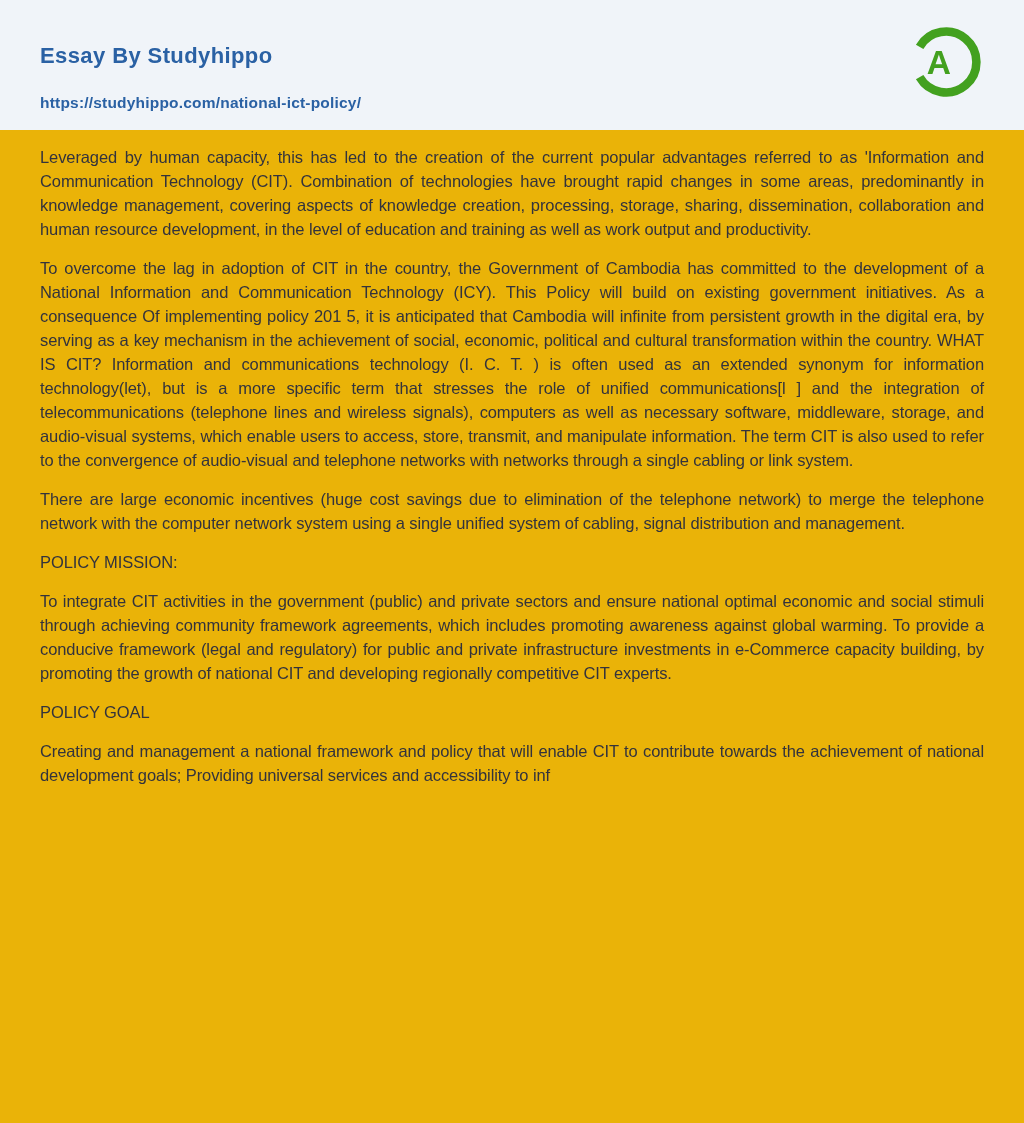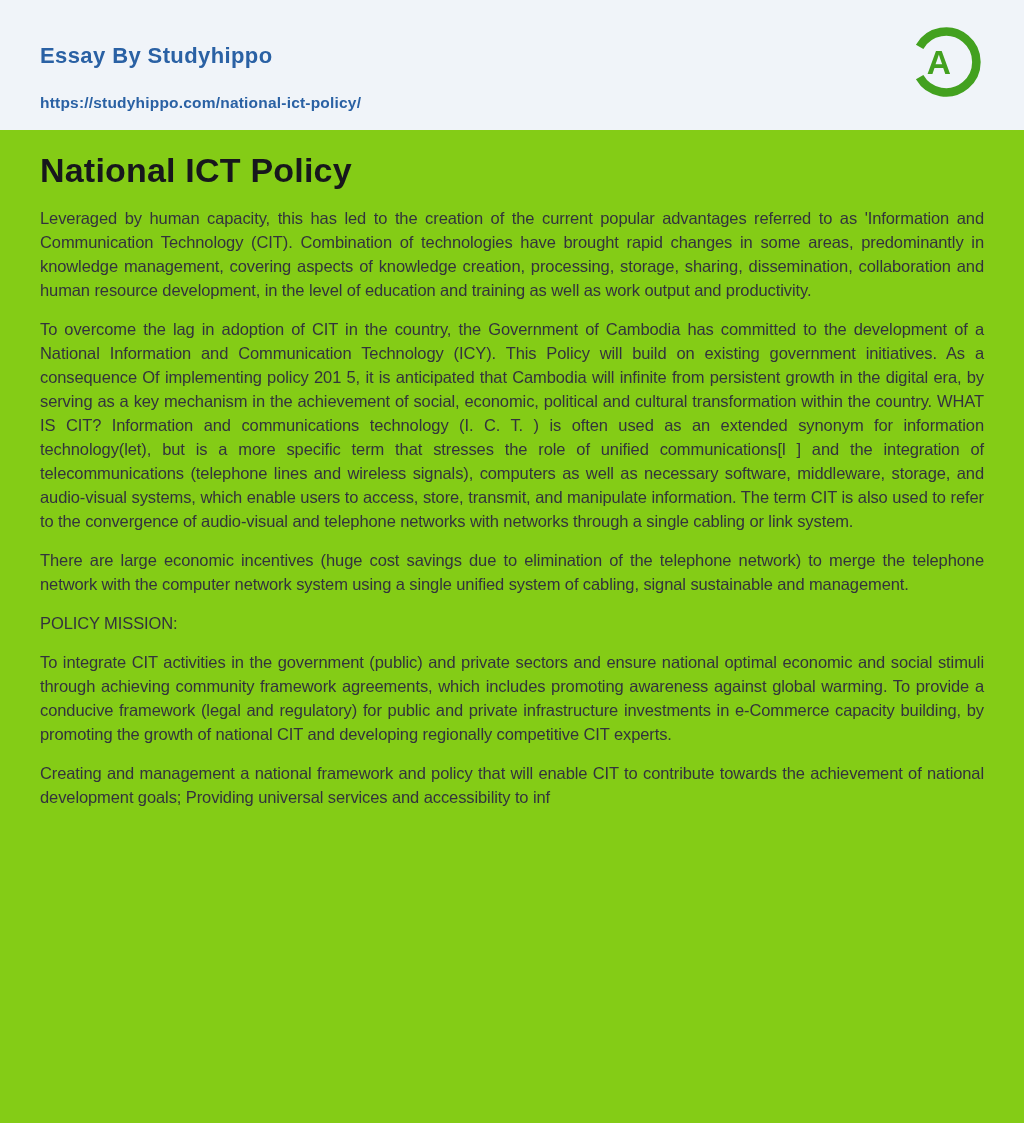--- a/index.html
+++ b/index.html
@@ -6,21 +6,21 @@
   html, body { background: #ffffff; }
   body {
     width: 1024px;
     min-height: 1123px;
     font-family: "Liberation Sans", sans-serif;
     position: relative;
   }
   .page {
     width: 1024px;
     min-height: 1123px;
-    background: #84cc16;
+    background: #eab308;
     overflow: hidden;
   }
   
   .header {
     position: relative;
     width: 100%;
     height: 130px;
     background: #f0f4f9;
   }
   .header-text {
@@ -89,23 +89,23 @@
     </div>
     <div class="logo">
       <svg viewBox="0 0 100 100" xmlns="http://www.w3.org/2000/svg" aria-hidden="true">
         <path d="M 16.2 30.5 A 39 39 0 1 1 16.2 69.5" fill="none" stroke="#43a11f" stroke-width="11" stroke-linecap="butt"></path>
         <text x="41" y="66" font-family="Liberation Sans, sans-serif" font-size="43" font-weight="600" fill="#43a11f" text-anchor="middle">A</text>
       </svg>
     </div>
   </header>
 
   <main class="content">
-    <h1 class="title">National ICT Policy</h1>
 
     <p class="para">Leveraged by human capacity, this has led to the creation of the current popular advantages referred to as 'Information and Communication Technology (CIT). Combination of technologies have brought rapid changes in some areas, predominantly in knowledge management, covering aspects of knowledge creation, processing, storage, sharing, dissemination, collaboration and human resource development, in the level of education and training as well as work output and productivity.</p>
     <p class="para">To overcome the lag in adoption of CIT in the country, the Government of Cambodia has committed to the development of a National Information and Communication Technology (ICY). This Policy will build on existing government initiatives. As a consequence Of implementing policy 201 5, it is anticipated that Cambodia will infinite from persistent growth in the digital era, by serving as a key mechanism in the achievement of social, economic, political and cultural transformation within the country. WHAT IS CIT? Information and communications technology (I. C. T. ) is often used as an extended synonym for information technology(let), but is a more specific term that stresses the role of unified communications[l ] and the integration of telecommunications (telephone lines and wireless signals), computers as well as necessary software, middleware, storage, and audio-visual systems, which enable users to access, store, transmit, and manipulate information. The term CIT is also used to refer to the convergence of audio-visual and telephone networks with networks through a single cabling or link system.</p>
-    <p class="para">There are large economic incentives (huge cost savings due to elimination of the telephone network) to merge the telephone network with the computer network system using a single unified system of cabling, signal sustainable and management.</p>
+    <p class="para">There are large economic incentives (huge cost savings due to elimination of the telephone network) to merge the telephone network with the computer network system using a single unified system of cabling, signal distribution and management.</p>
     <p class="para">POLICY MISSION:</p>
     <p class="para">To integrate CIT activities in the government (public) and private sectors and ensure national optimal economic and social stimuli through achieving community framework agreements, which includes promoting awareness against global warming. To provide a conducive framework (legal and regulatory) for public and private infrastructure investments in e-Commerce capacity building, by promoting the growth of national CIT and developing regionally competitive CIT experts.</p>
+    <p class="para">POLICY GOAL</p>
     <p class="para">Creating and management a national framework and policy that will enable CIT to contribute towards the achievement of national development goals; Providing universal services and accessibility to inf</p>
   </main>
 
 </div>
 
 </body></html>

